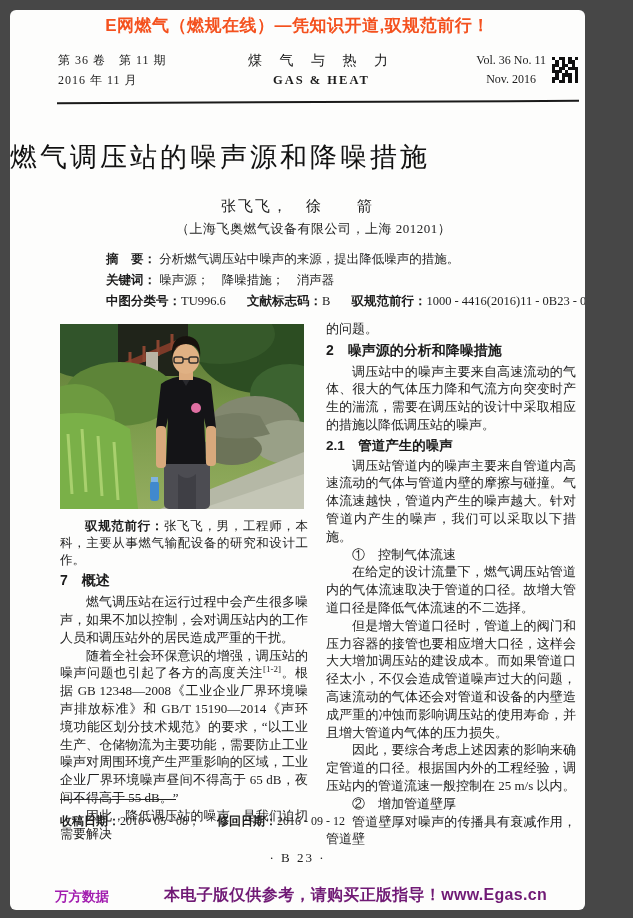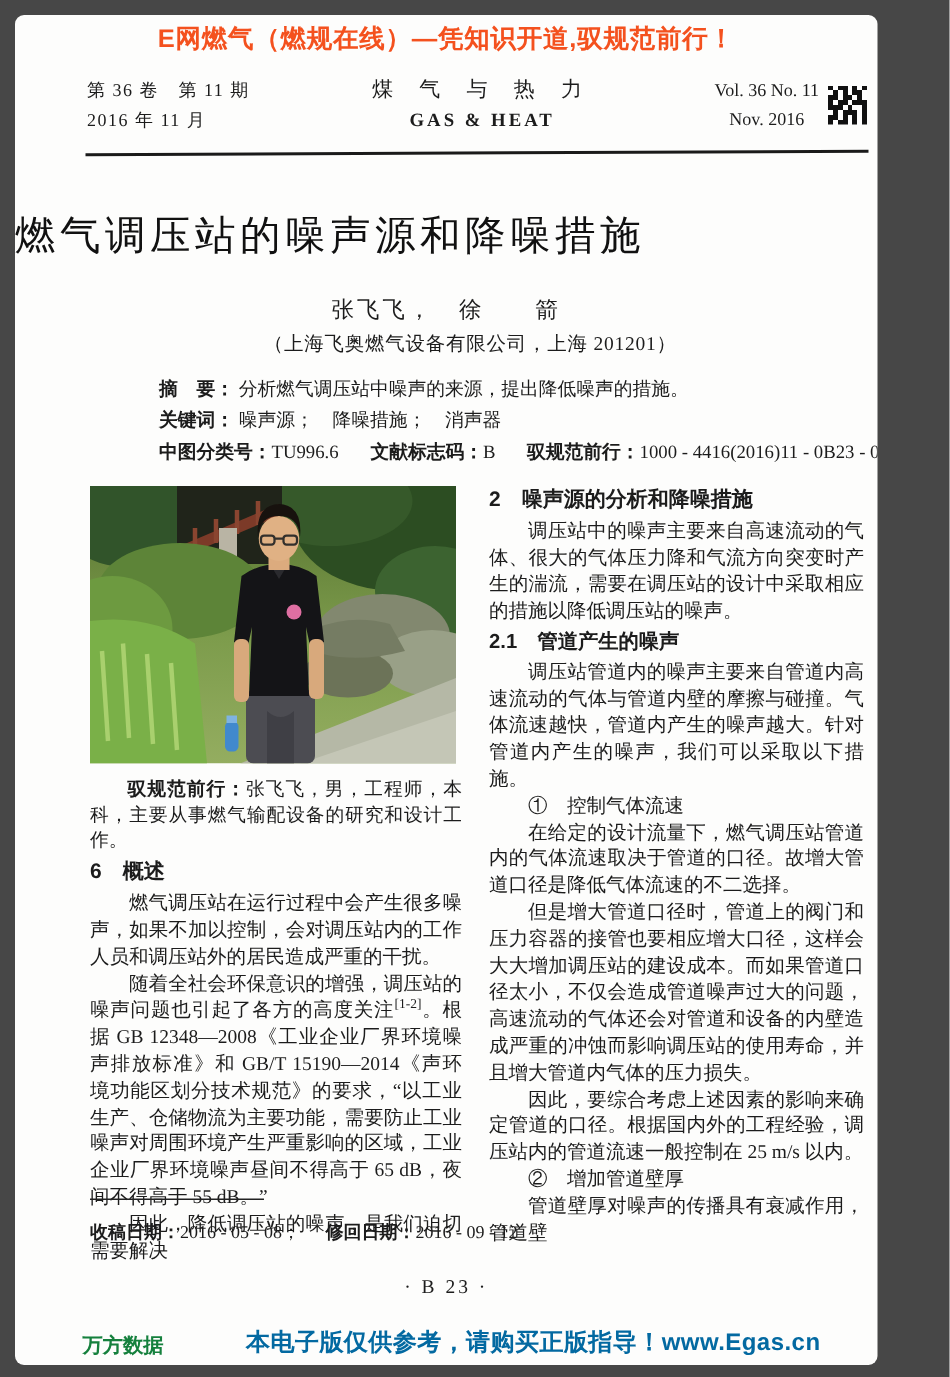--- a/index.html
+++ b/index.html
@@ -83,26 +83,26 @@
   .dates-rule { position:absolute; top:789px; left:50px; width:116px; height:0;
     border-top:1.5px solid #222; }
   .dates { position:absolute; top:803px; left:50px; width:300px;
     font-size:12px; white-space:nowrap; }
   .dates .sep-gap { display:inline-block; width:14px; }
 
   .pagenum { position:absolute; top:840px; left:0; width:100%;
     text-align:center; font-size:13px; letter-spacing:2px; }
 
   .wanfang { position:absolute; top:878px; left:45px; font-size:13.5px;
-    font-weight:bold; color:#15803d;
+    font-weight:bold; color:#a21caf;
     font-family:"Liberation Sans","DejaVu Sans",sans-serif; }
 
   .notice {
     position:absolute; top:875px; right:38px; font-size:16px; font-weight:bold;
-    color:#0369a1; font-family:"Liberation Sans","DejaVu Sans",sans-serif;
+    color:#701a75; font-family:"Liberation Sans","DejaVu Sans",sans-serif;
     letter-spacing:0.3px;
   }
 </style>
 </head>
 <body>
 
 <div class="page">
 
   <div class="banner">E网燃气（燃规在线）—凭知识开道,驭规范前行！</div>
 
@@ -231,29 +231,30 @@
         <path d="M123 35 L129 35" stroke="#33302c" stroke-width="1.5"></path>
         <rect x="90" y="157" width="9" height="20" rx="3.5" fill="#4189cd"></rect>
         <rect x="91" y="153" width="7" height="5" fill="#7fb3e2"></rect>
       </svg>
     </div>
     <div class="bio">
       <p>
         <span class="blab">驭规范前行：</span><span>张飞飞，男，工程师，本科，主要从事燃气输配设备的研究和设计工作。</span>
       </p>
     </div>
-    <h3 class="sec-h big">6　概述</h3>
+    <h3 class="sec-h big">7　概述</h3>
     <p>燃气调压站在运行过程中会产生很多噪声，如果不加以控制，会对调压站内的工作人员和调压站外的居民造成严重的干扰。</p>
     <p>
       <span>随着全社会环保意识的增强，调压站的噪声问题也引起了各方的高度关注</span><sup class="ref">[1-2]</sup><span>。根据 GB 12348—2008《工业企业厂界环境噪声排放标准》和 GB/T 15190—2014《声环境功能区划分技术规范》的要求，“以工业生产、仓储物流为主要功能，需要防止工业噪声对周围环境产生严重影响的区域，工业企业厂界环境噪声昼间不得高于 65 dB，夜间不得高于 55 dB。”</span>
     </p>
     <p>因此，降低调压站的噪声，是我们迫切需要解决</p>
   </div>
 
   <div class="col col-right">
+    <p class="cont">的问题。</p>
     <h3 class="sec-h big">2　噪声源的分析和降噪措施</h3>
     <p>调压站中的噪声主要来自高速流动的气体、很大的气体压力降和气流方向突变时产生的湍流，需要在调压站的设计中采取相应的措施以降低调压站的噪声。</p>
     <h3 class="sec-h">2.1　管道产生的噪声</h3>
     <p>调压站管道内的噪声主要来自管道内高速流动的气体与管道内壁的摩擦与碰撞。气体流速越快，管道内产生的噪声越大。针对管道内产生的噪声，我们可以采取以下措施。</p>
     <p class="item">①　控制气体流速</p>
     <p>在给定的设计流量下，燃气调压站管道内的气体流速取决于管道的口径。故增大管道口径是降低气体流速的不二选择。</p>
     <p>但是增大管道口径时，管道上的阀门和压力容器的接管也要相应增大口径，这样会大大增加调压站的建设成本。而如果管道口径太小，不仅会造成管道噪声过大的问题，高速流动的气体还会对管道和设备的内壁造成严重的冲蚀而影响调压站的使用寿命，并且增大管道内气体的压力损失。</p>
     <p>因此，要综合考虑上述因素的影响来确定管道的口径。根据国内外的工程经验，调压站内的管道流速一般控制在 25 m/s 以内。</p>
     <p class="item">②　增加管道壁厚</p>
     <p>管道壁厚对噪声的传播具有衰减作用，管道壁</p>

